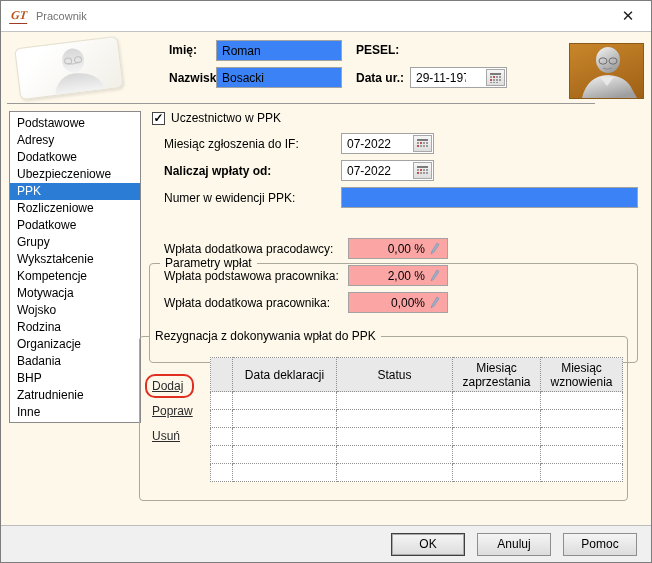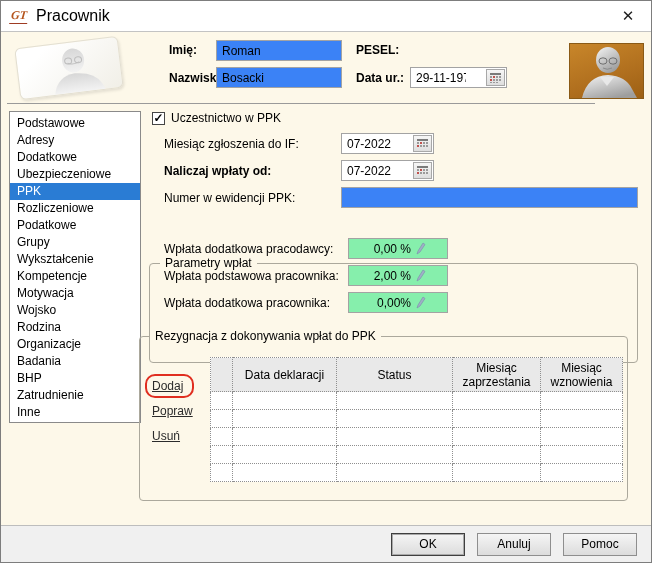--- a/index.html
+++ b/index.html
@@ -8,21 +8,21 @@
 
   .window { position:relative; width:652px; height:563px; background:#FDF8E9;
             border:1px solid #7d7d7d; overflow:hidden; }
 
   
   .titlebar { position:absolute; top:0; left:0; right:0; height:31px; background:#ffffff;
               border-bottom:1px solid #c3c3c3; display:flex; align-items:center; padding-left:9px; }
   .app-logo { font-family:"Liberation Serif", serif; font-style:italic; font-weight:bold;
               color:#b5541c; font-size:12px; margin-right:8px;
               border-bottom:1px solid #9e3b23; padding:0 1px; transform:skewX(-6deg); }
-  .title-text { font-size:16px; color:#000000; }
+  .title-text { font-size:11px; color:#737373; }
   .close-btn { position:absolute; right:8px; top:2px; width:30px; height:26px; display:flex;
                align-items:center; justify-content:center; font-size:15px; color:#1a1a1a; cursor:pointer; }
 
   
   .idcard { position:absolute; left:16px; top:41px; width:104px; height:52px;
             background:linear-gradient(140deg,#ffffff 20%,#f1efe7 100%);
             border:1px solid #e3dfd2; border-radius:6px; transform:rotate(-7deg);
             box-shadow:1px 2px 3px rgba(0,0,0,0.10); overflow:hidden; }
   .hdr-label { position:absolute; font-weight:bold; }
   .hdr-input { position:absolute; height:21px; border:1px solid #a3a3a3; background:#3b82f6;
@@ -53,22 +53,22 @@
               font-size:12px; font-weight:bold; line-height:11px; margin-right:6px; cursor:pointer; }
   .chk-label { font-size:12px; }
 
   .fld-label { position:absolute; font-size:12px; }
   .bold { font-weight:bold; }
 
   .groupbox { position:absolute; border:1px solid #aba89c; border-radius:4px; }
   .groupbox .legend { position:absolute; top:-8px; left:10px; background:#FDF8E9; padding:0 5px;
                       font-size:12px; }
 
-  .pct-field { position:absolute; width:100px; height:21px; border:1px solid #a3a3a3; background:#86efac;
-               display:flex; align-items:center; justify-content:flex-end; padding-right:21px; cursor:text; }
+  .pct-field { position:absolute; width:100px; height:21px; border:1px solid #a3a3a3; background:#fca5a5;
+               display:flex; align-items:center; justify-content:flex-end; padding-right:7px; cursor:text; }
   .pct-field .val { margin-right:4px; }
 
   .links { position:absolute; left:12px; top:42px; }
   .link { display:inline-block; color:#2b2b2b; text-decoration:underline; cursor:pointer; margin-bottom:6px; }
   .link-wrap { position:relative; display:block; margin-bottom:5px; }
   .red-ring { position:absolute; left:-7px; top:-5px; width:49px; height:24px;
               border:2px solid #e02e20; border-radius:10px; pointer-events:none; }
 
   table.rez { position:absolute; left:70px; top:20px; border-collapse:collapse;
               background:#fff; table-layout:fixed; }

